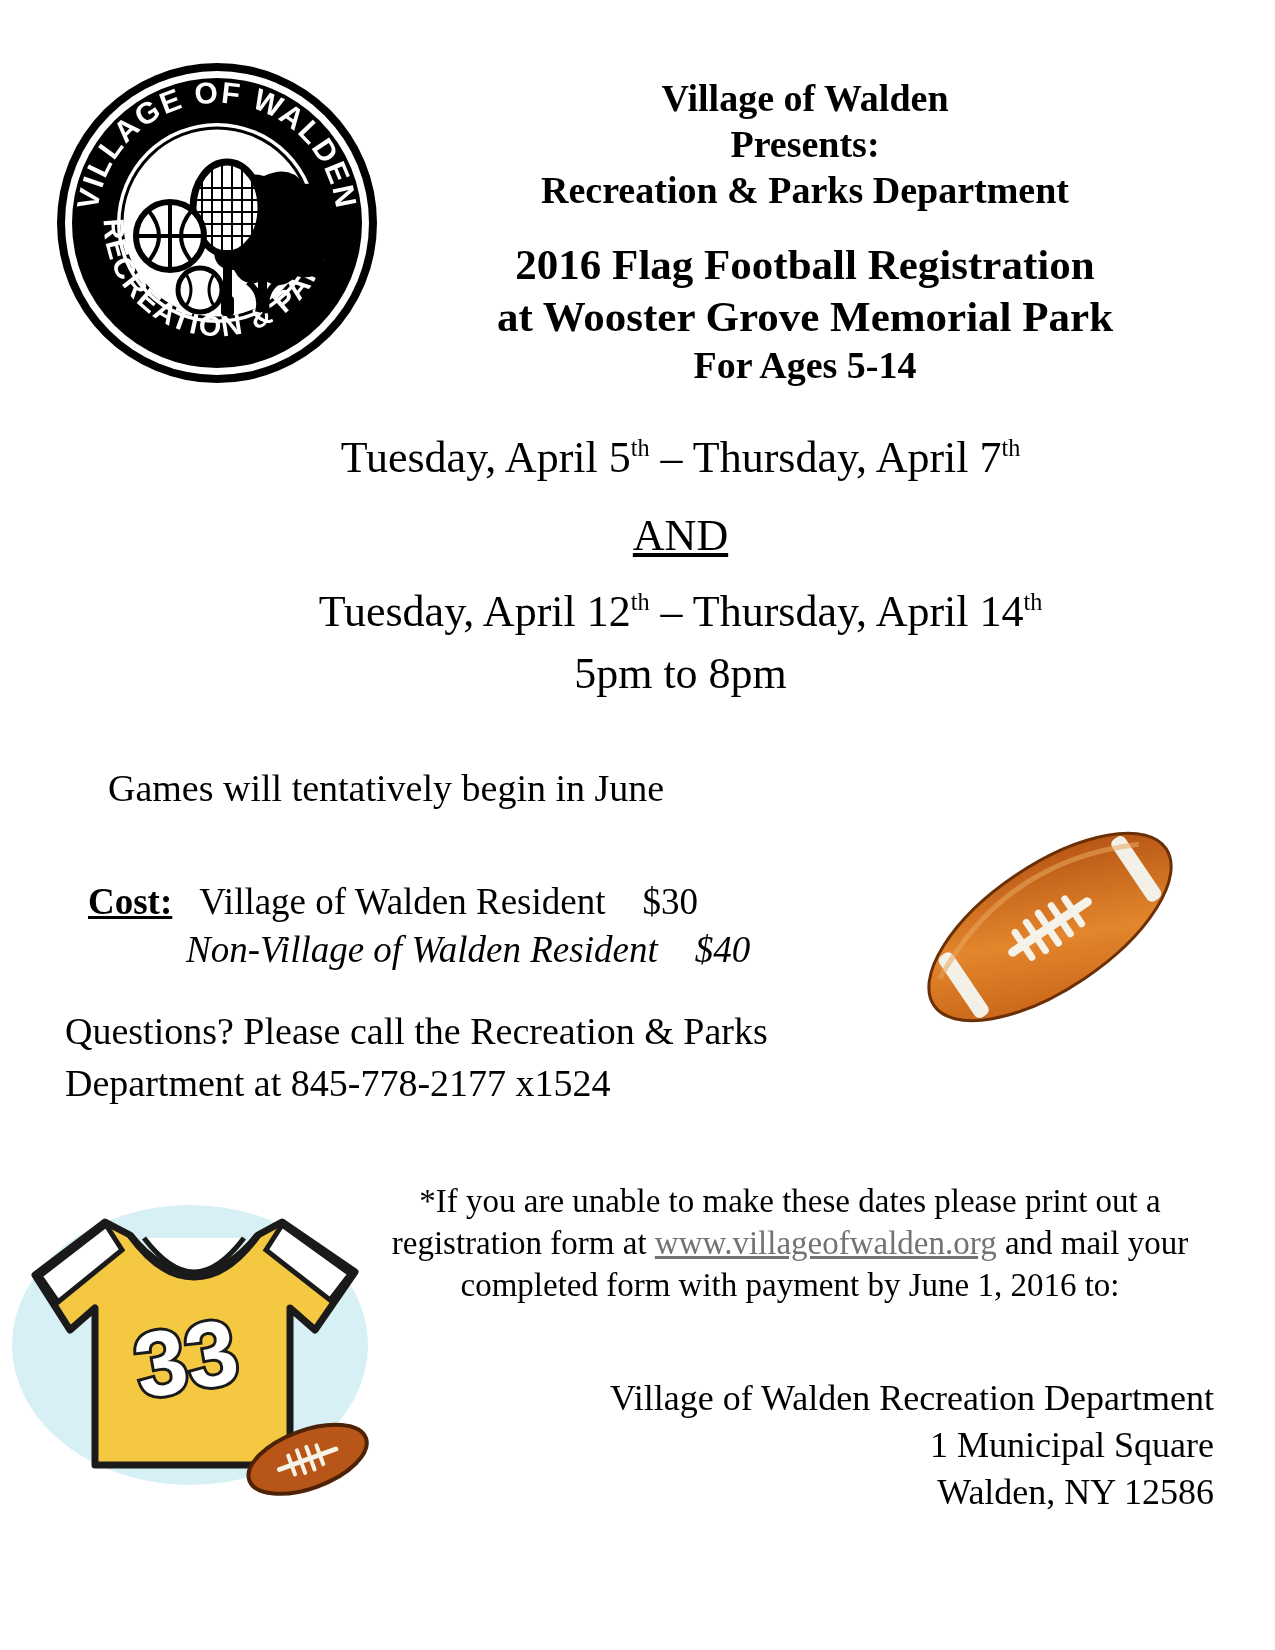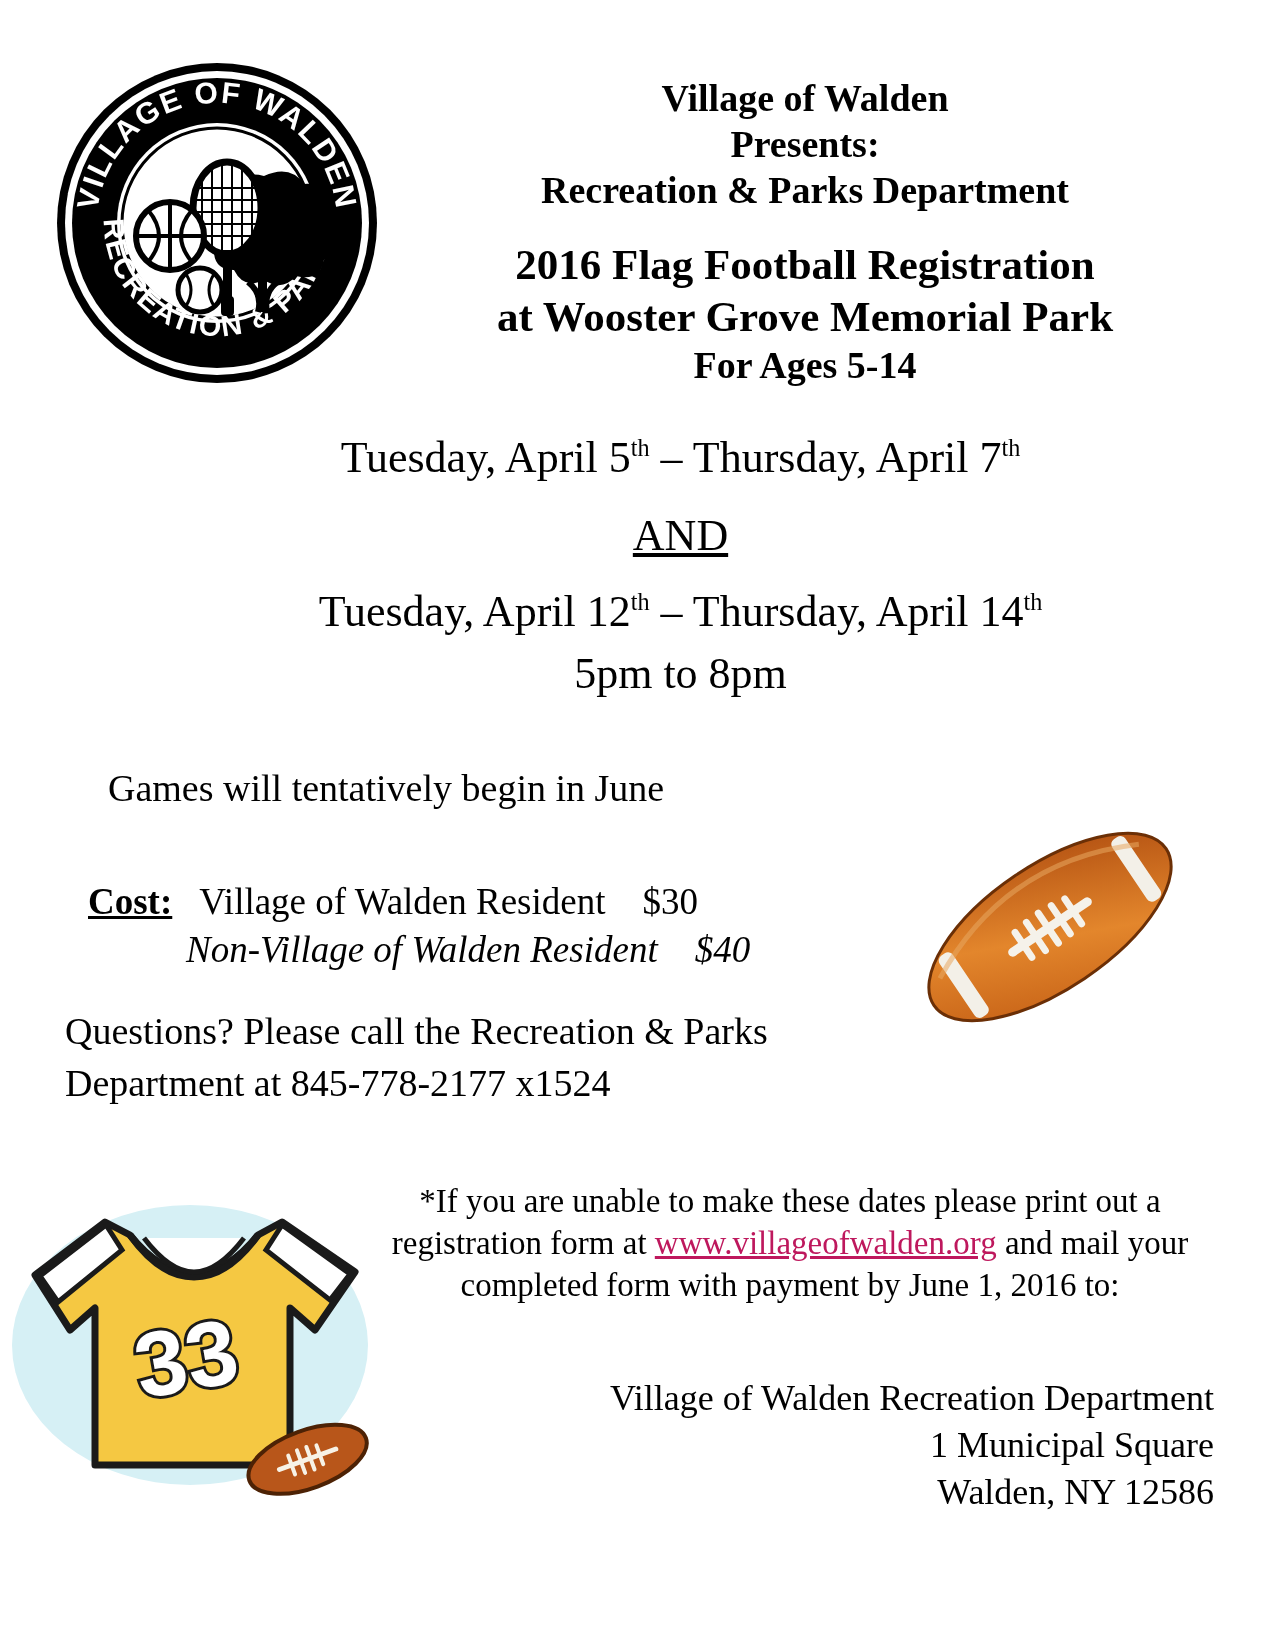--- a/index.html
+++ b/index.html
@@ -152,21 +152,21 @@
   .footer-note {
     position: absolute;
     top: 1180px;
     left: 375px;
     width: 830px;
     text-align: center;
     font-size: 33px;
     line-height: 42px;
   }
   .footer-note a {
-    color: #be185d;
+    color: #737373;
   }
   .address {
     position: absolute;
     top: 1375px;
     left: 384px;
     width: 830px;
     text-align: right;
     font-size: 36px;
     line-height: 47px;
   }

